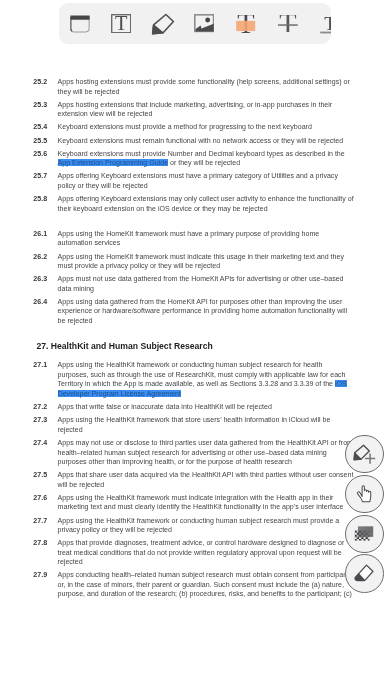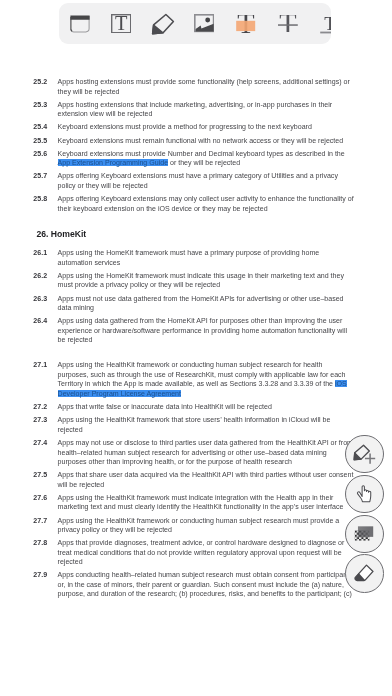--- a/index.html
+++ b/index.html
@@ -157,38 +157,38 @@
     </div>
     <div class="clause">
       <span class="clause-num">25.7</span>
       <div class="clause-body"><span>Apps offering Keyboard extensions must have a primary category of Utilities and a privacy policy or they will be rejected</span></div>
     </div>
     <div class="clause">
       <span class="clause-num">25.8</span>
       <div class="clause-body"><span>Apps offering Keyboard extensions may only collect user activity to enhance the functionality of their keyboard extension on the iOS device or they may be rejected</span></div>
     </div>
     <div class="spacer-before-section"></div>
-    <h2 class="section">26. HomeKit</h2>
     <div class="clause">
       <span class="clause-num">26.1</span>
       <div class="clause-body"><span>Apps using the HomeKit framework must have a primary purpose of providing home automation services</span></div>
     </div>
     <div class="clause">
       <span class="clause-num">26.2</span>
       <div class="clause-body"><span>Apps using the HomeKit framework must indicate this usage in their marketing text and they must provide a privacy policy or they will be rejected</span></div>
     </div>
     <div class="clause">
       <span class="clause-num">26.3</span>
       <div class="clause-body"><span>Apps must not use data gathered from the HomeKit APIs for advertising or other use–based data mining</span></div>
     </div>
     <div class="clause">
       <span class="clause-num">26.4</span>
       <div class="clause-body"><span>Apps using data gathered from the HomeKit API for purposes other than improving the user experience or hardware/software performance in providing home automation functionality will be rejected</span></div>
     </div>
     <div class="spacer-before-section"></div>
+    <h2 class="section">27. HealthKit and Human Subject Research</h2>
     <div class="clause">
       <span class="clause-num">27.1</span>
       <div class="clause-body"><span>Apps using the HealthKit framework or conducting human subject research for health purposes, such as through the use of ResearchKit, must comply with applicable law for each Territory in which the App is made available, as well as Sections 3.3.28 and 3.3.39 of the </span><span class="hl">iOS Developer Program License Agreement</span><span></span></div>
     </div>
     <div class="clause">
       <span class="clause-num">27.2</span>
       <div class="clause-body"><span>Apps that write false or inaccurate data into HealthKit will be rejected</span></div>
     </div>
     <div class="clause">
       <span class="clause-num">27.3</span>

